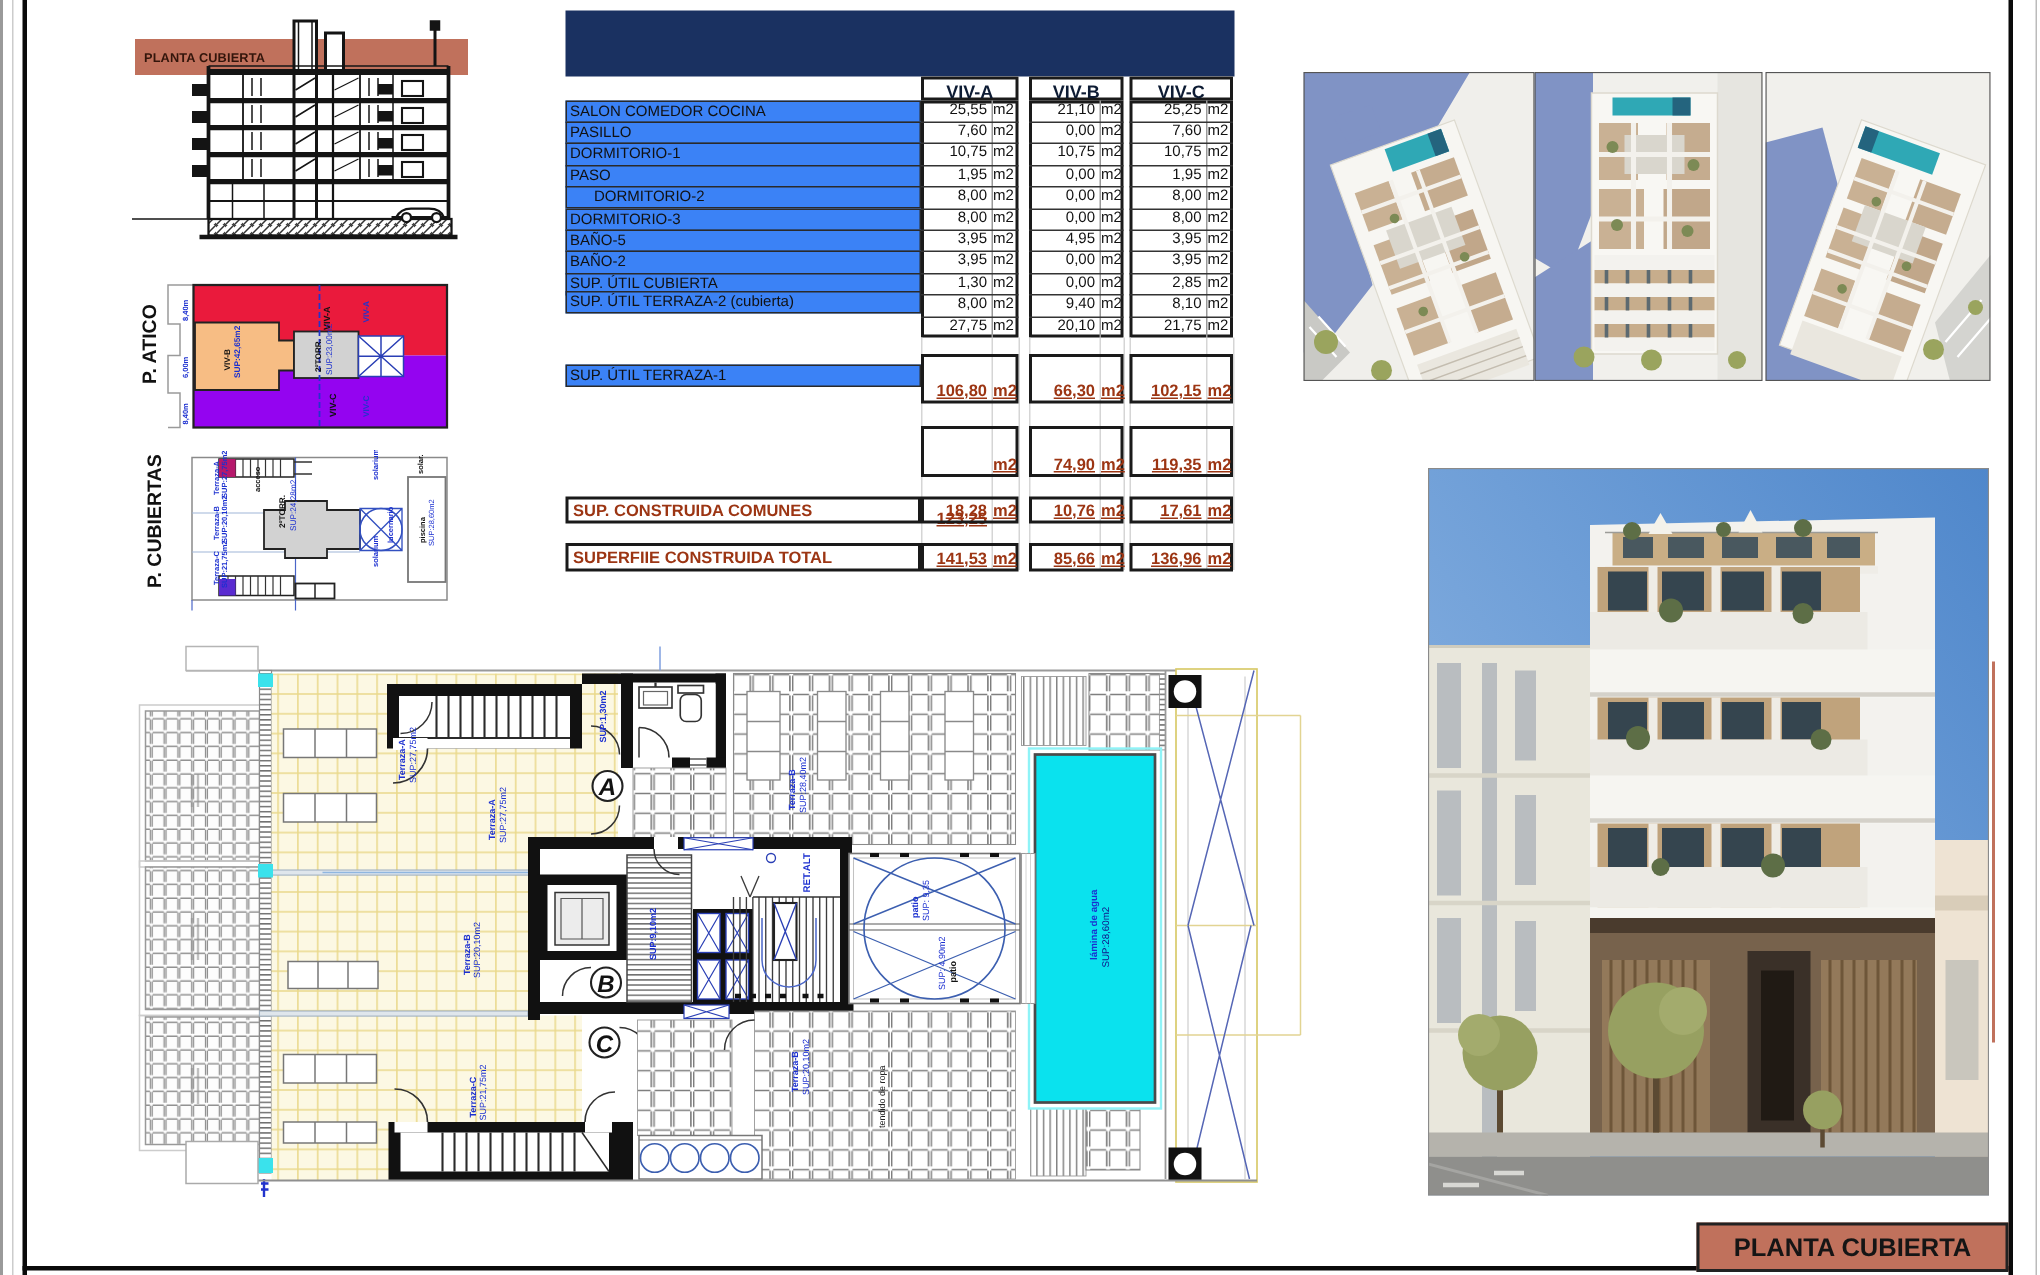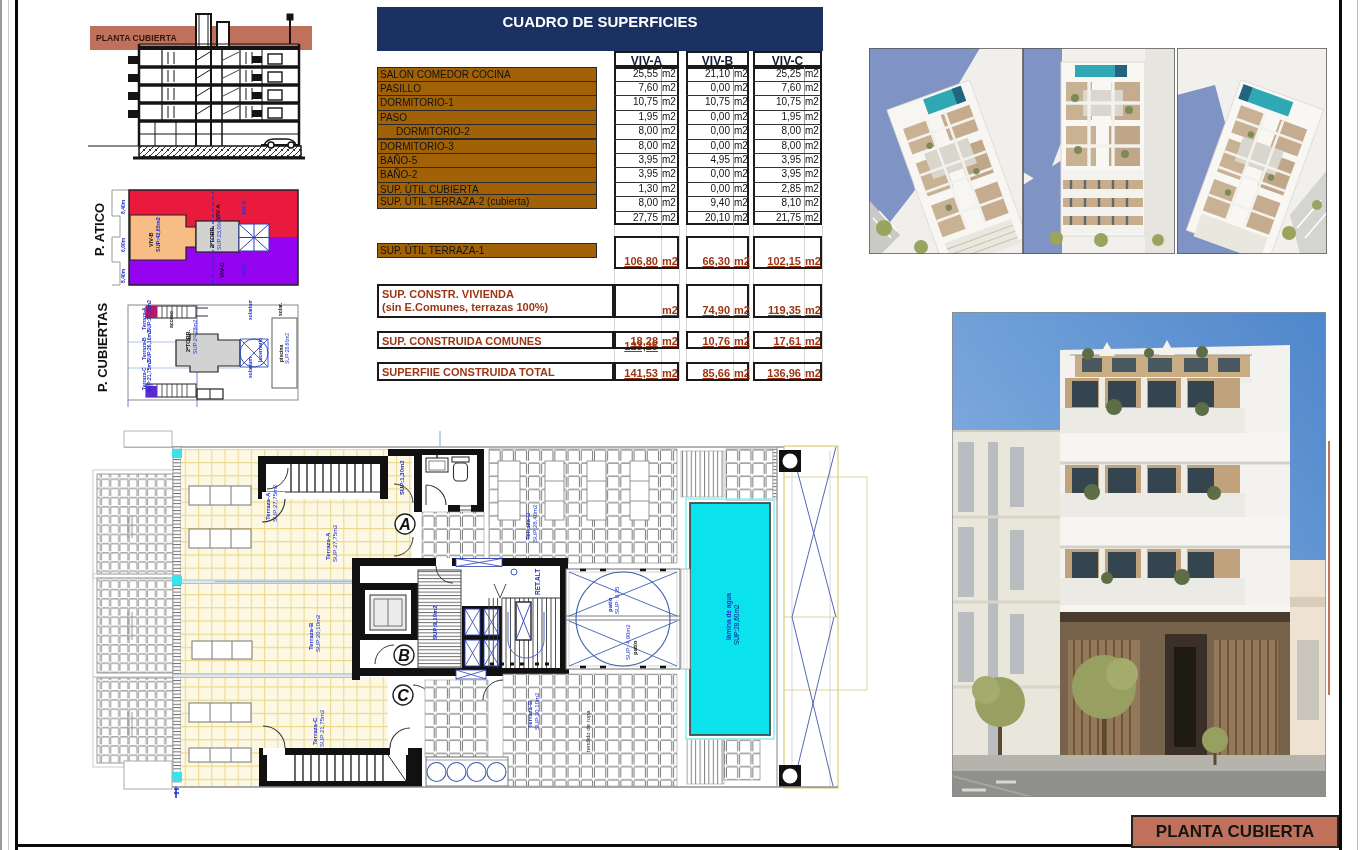--- a/index.html
+++ b/index.html
@@ -4,22 +4,22 @@
 <style>
 html,body{margin:0;padding:0;width:1360px;height:850px;background:#ffffff;overflow:hidden;
 font-family:"Liberation Sans",sans-serif;}
 .abs{position:absolute;}
 #sheet{position:absolute;left:0;top:0;width:1360px;height:850px;}
 
 #tbl{position:absolute;left:377px;top:7px;width:446px;height:376px;font-family:"Liberation Sans",sans-serif;}
 .navy{position:absolute;left:0;top:0;width:446px;height:44px;background:#1a3161;color:#fff;text-align:center;}
 .t1{font-size:15px;font-weight:bold;padding-top:6px;letter-spacing:0px;}
 .t2{font-size:11px;font-weight:bold;margin-top:3px;}
-.rname{position:absolute;left:0;width:220px;border:1px solid #2a2a2a;box-sizing:border-box;
-font-size:10px;color:#111;padding:1px 0 0 2px;white-space:nowrap;overflow:hidden;background:#a16207;}
+.rname{position:absolute;left:0;width:237px;border:1px solid #2a2a2a;box-sizing:border-box;
+font-size:10px;color:#111;padding:1px 0 0 2px;white-space:nowrap;overflow:hidden;background:#3b82f6;}
 .num{position:absolute;box-sizing:border-box;font-size:10px;color:#111;text-align:right;padding:1px 3px 0 0;white-space:nowrap;}
 .m2{position:absolute;box-sizing:border-box;font-size:10px;color:#111;text-align:left;padding:1px 0 0 1px;white-space:nowrap;}
 .colbox{position:absolute;border:2px solid #1a1a1a;box-sizing:border-box;}
 .hdr{position:absolute;border:2px solid #1a1a1a;box-sizing:border-box;font-size:12px;font-weight:bold;
 text-align:center;color:#0d1b33;padding-top:1px;background:#fff;}
 .hl{position:absolute;height:1px;background:#333;}
 .vl{position:absolute;width:1px;background:#555;}
 .totn{position:absolute;left:0;width:237px;border:2px solid #1a1a1a;box-sizing:border-box;
 color:#9c3513;font-weight:bold;font-size:11px;padding:2px 0 0 3px;line-height:13px;background:#fff;}
 .totv{position:absolute;border:2px solid #1a1a1a;box-sizing:border-box;}
@@ -41,21 +41,20 @@
 
 <div class="abs" style="left:1339px;top:0;width:3px;height:850px;background:#0a0a0a"></div>
 
 <div class="abs" style="left:1357px;top:0;width:1px;height:850px;background:#bbbbbb"></div>
 
 <div class="abs" style="left:15px;top:844px;width:1327px;height:3px;background:#0a0a0a"></div>
 
 <div id="tbl">
 
   <div class="navy">
-        <div class="t1">CUADRO DE SUPERFICIES</div>
       </div>
 
   <div class="hdr" style="left:237px;top:44px;width:65px;height:16px;">VIV-A</div>
 
   <div class="hdr" style="left:309px;top:44px;width:63px;height:16px;">VIV-B</div>
 
   <div class="hdr" style="left:376px;top:44px;width:69px;height:16px;">VIV-C</div>
 
   <div class="rname" style="top:59.5px;height:15.4px;">SALON COMEDOR COCINA</div>
   <div class="num" style="left:237px;top:59.5px;width:47px;height:14.4px;">25,55</div>
@@ -195,21 +194,20 @@
   <div class="totv" style="left:237px;top:229px;width:65px;height:33px;"></div>
   <div class="num bt" style="left:237px;top:247px;width:47px;height:14px;">106,80</div>
   <div class="m2 bt" style="left:284px;top:247px;width:18px;height:14px;">m2</div>
   <div class="totv" style="left:309px;top:229px;width:63px;height:33px;"></div>
   <div class="num bt" style="left:309px;top:247px;width:47px;height:14px;">66,30</div>
   <div class="m2 bt" style="left:356px;top:247px;width:16px;height:14px;">m2</div>
   <div class="totv" style="left:376px;top:229px;width:69px;height:33px;"></div>
   <div class="num bt" style="left:376px;top:247px;width:51px;height:14px;">102,15</div>
   <div class="m2 bt" style="left:427px;top:247px;width:18px;height:14px;">m2</div>
 
-  <div class="totn" style="top:277px;height:34px;">SUP. CONSTR. VIVIENDA<br>(sin E.Comunes, terrazas 100%)</div>
   <div class="totv" style="left:237px;top:277px;width:65px;height:34px;"></div>
   <div class="num bt" style="left:237px;top:296px;width:47px;height:14px;margin-top:36px;">123,25</div>
   <div class="m2 bt" style="left:284px;top:296px;width:18px;height:14px;">m2</div>
   <div class="totv" style="left:309px;top:277px;width:63px;height:34px;"></div>
   <div class="num bt" style="left:309px;top:296px;width:47px;height:14px;">74,90</div>
   <div class="m2 bt" style="left:356px;top:296px;width:16px;height:14px;">m2</div>
   <div class="totv" style="left:376px;top:277px;width:69px;height:34px;"></div>
   <div class="num bt" style="left:376px;top:296px;width:51px;height:14px;">119,35</div>
   <div class="m2 bt" style="left:427px;top:296px;width:18px;height:14px;">m2</div>
 

